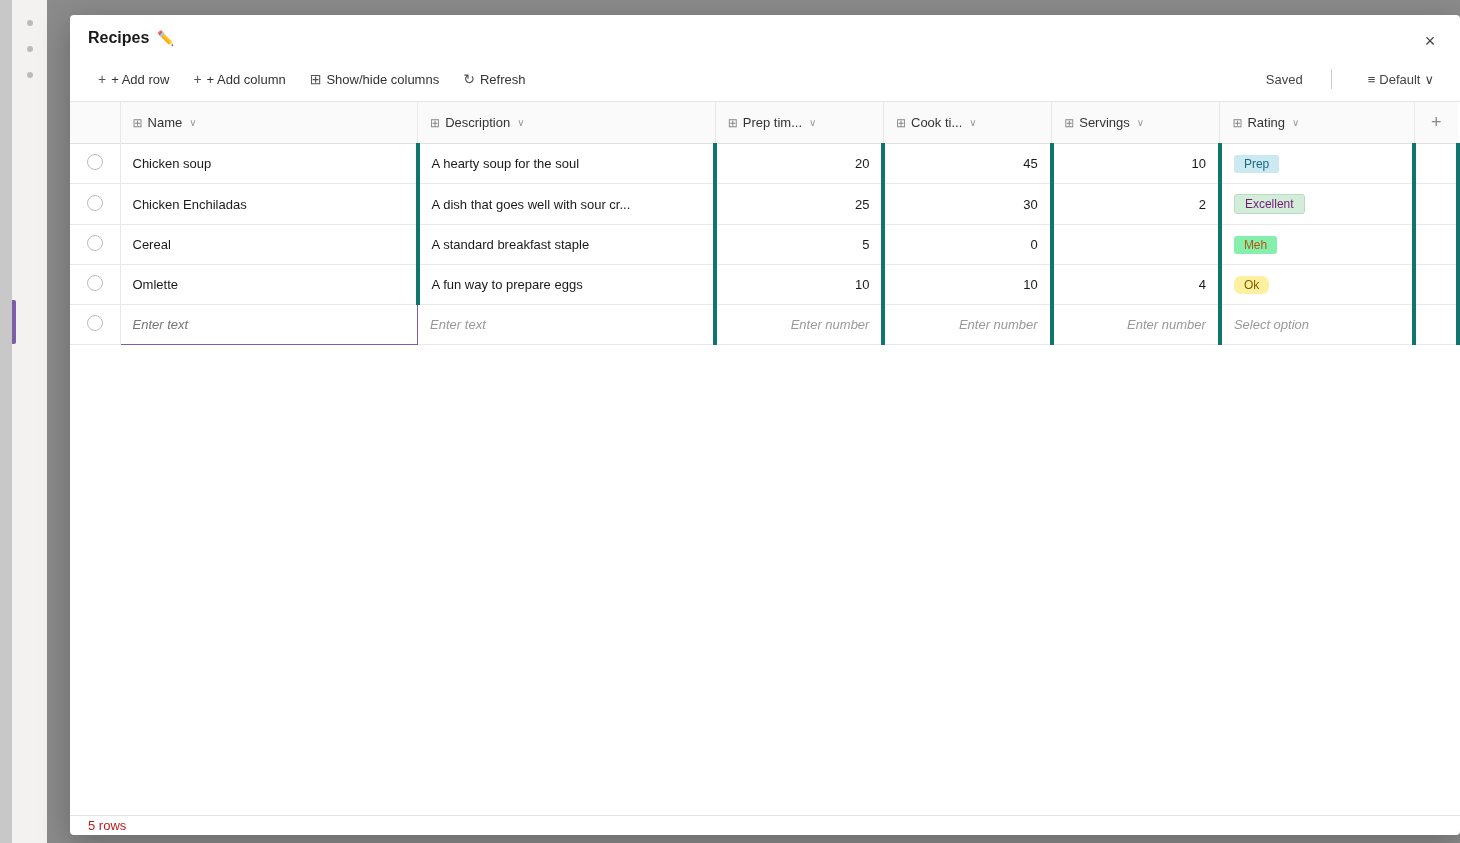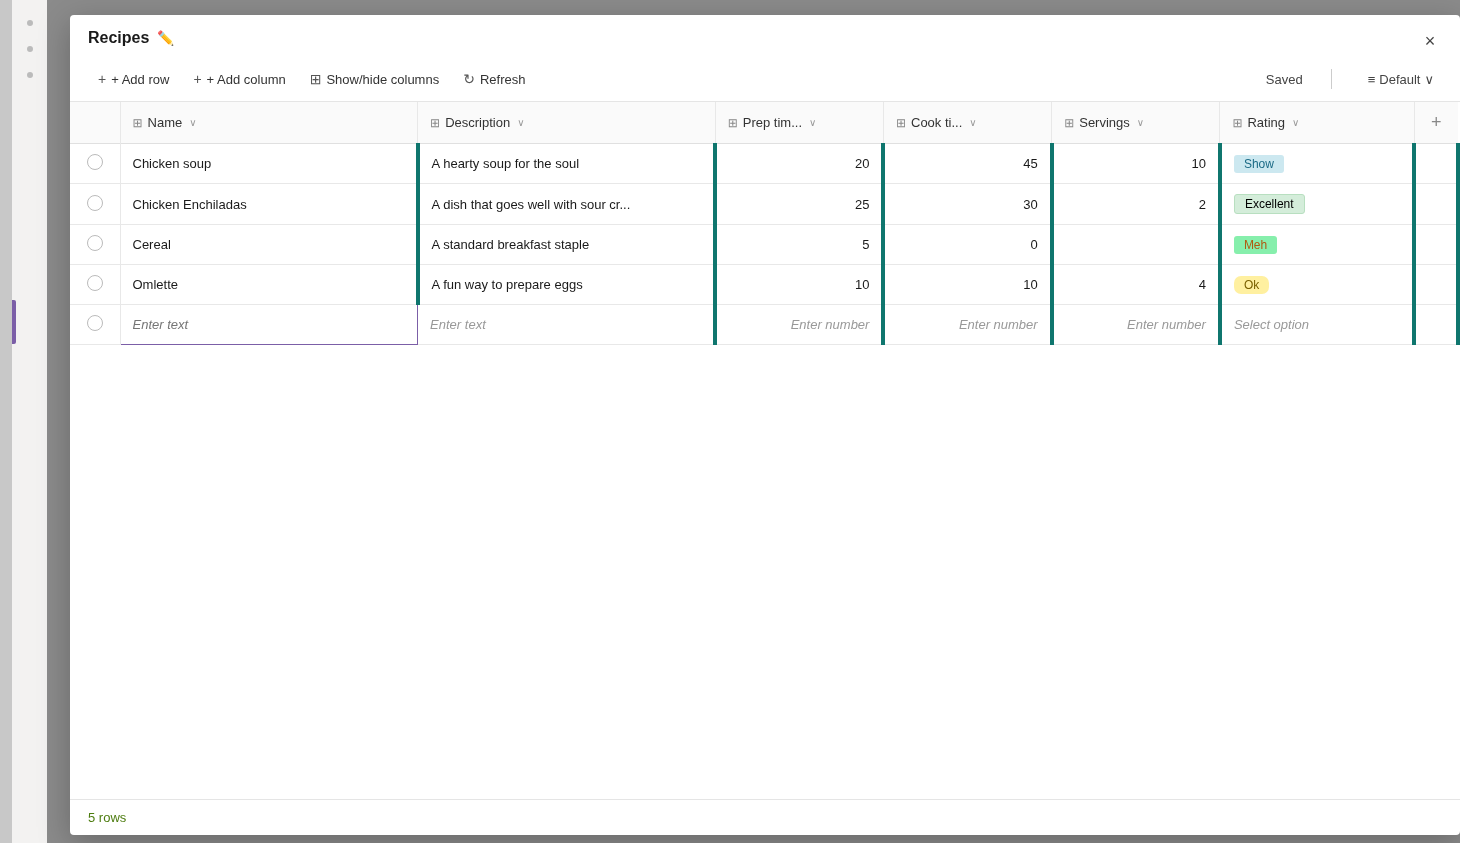--- a/index.html
+++ b/index.html
@@ -203,21 +203,21 @@
 
     .badge {
       display: inline-block;
       padding: 2px 10px;
       border-radius: 3px;
       font-size: 12px;
       font-weight: 500;
     }
 
     .badge-good { background: #cce8f0; color: #1a6a85; }
-    .badge-excellent { background: #d4edda; color: #000000; border: 1px solid #b8dfc0; }
+    .badge-excellent { background: #d4edda; color: #701a75; border: 1px solid #b8dfc0; }
     .badge-meh { background: #86efac; color: #b05a10; }
     .badge-ok { background: #fff0a0; color: #7a6000; border-radius: 7px; }
 
     .add-col-th {
       width: 44px;
       text-align: center;
       cursor: pointer;
       color: #888;
       font-size: 18px;
       border-right: none;
@@ -239,24 +239,24 @@
       border: none;
       outline: none;
       font-style: italic;
       color: #999;
       font-size: 13px;
       width: 100%;
       font-family: 'Segoe UI', sans-serif;
     }
 
     .footer {
-      padding: 10px 18px;
+      padding: 2px 18px;
       border-top: 1px solid #e5e5e5;
       font-size: 13px;
-      color: #4d7c0f;
+      color: #b91c1c;
     }
 
     
     .sidebar-left {
       position: absolute;
       left: 0;
       top: 0;
       bottom: 0;
       width: 35px;
       background: #f3f2f1;
@@ -385,21 +385,21 @@
         </thead>
         <tbody id="table-body">
 
         <tr>
       <td><span class="row-radio"></span></td>
       <td>Chicken soup</td>
       <td>A hearty soup for the soul</td>
       <td class="number-cell">20</td>
       <td class="number-cell">45</td>
       <td class="number-cell">10</td>
-      <td><span class="badge badge-good">Show</span></td>
+      <td><span class="badge badge-good">Prep</span></td>
       <td></td>
     </tr>
             <tr>
       <td><span class="row-radio"></span></td>
       <td>Chicken Enchiladas</td>
       <td>A dish that goes well with sour cr...</td>
       <td class="number-cell">25</td>
       <td class="number-cell">30</td>
       <td class="number-cell">2</td>
       <td><span class="badge badge-excellent">Excellent</span></td>

